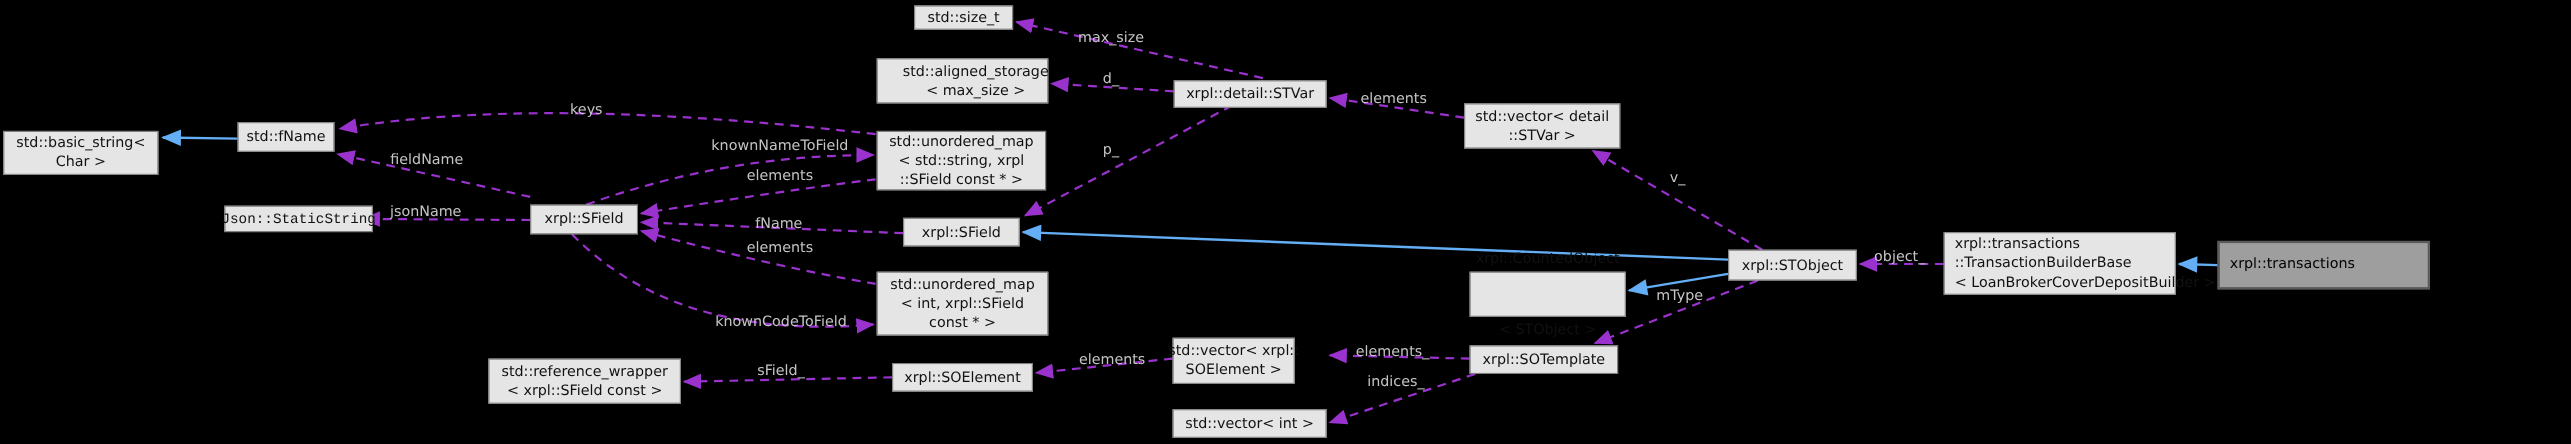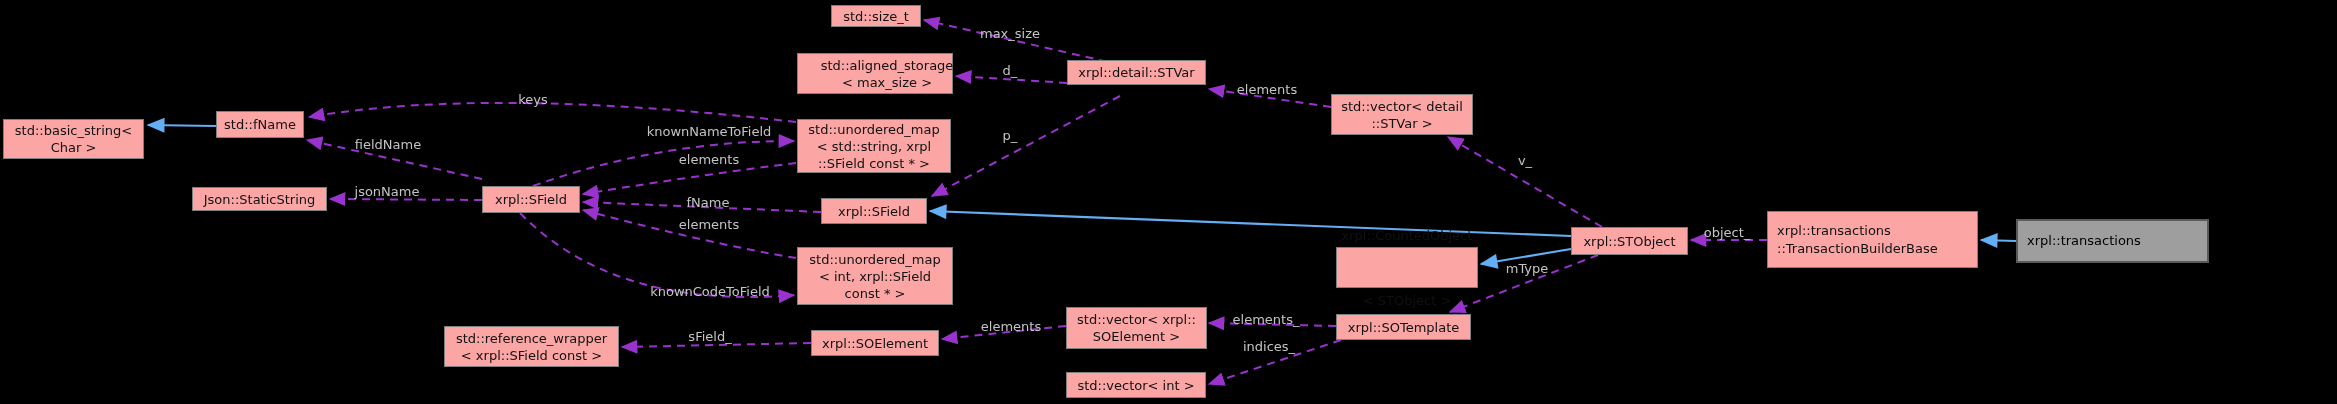--- a/index.html
+++ b/index.html
@@ -17,21 +17,21 @@
   }
   #edge-layer {
     position: absolute;
     left: 0; top: 0;
     width: 2337px;
     height: 404px;
   }
   .node {
     position: absolute;
     box-sizing: border-box;
-    background: #fca5a5;
+    background: #e5e5e5;
     border: 1.5px solid #7f7f7f;
     color: #111111;
     font-size: 13px;
     line-height: 17px;
     display: flex;
     flex-direction: column;
     justify-content: center;
     align-items: center;
     text-align: center;
     white-space: nowrap;
@@ -114,35 +114,35 @@
       </g>
   </svg>
   <div id="nodes">
       <div class="node" style="left: 831px; top: 5px; width: 90px; height: 22px;">
         <span>std::size_t</span>
       </div>
       <div class="node" style="left: 797px; top: 53px; width: 156px; height: 41px; padding-left: 24px;">
         <span>std::aligned_storage</span>
         <span>&lt; max_size &gt;</span>
       </div>
-      <div class="node" style="left: 1067px; top: 60px; width: 139px; height: 25px;">
+      <div class="node" style="left: 1067px; top: 73px; width: 139px; height: 25px;">
         <span>xrpl::detail::STVar</span>
       </div>
       <div class="node" style="left: 1331px; top: 94px; width: 142px; height: 41px;">
         <span>std::vector&lt; detail</span>
         <span>::STVar &gt;</span>
       </div>
       <div class="node" style="left: 3px; top: 104px; width: 141px; height: 40px; margin-top: 15px;">
         <span>std::basic_string&lt;</span>
         <span>Char &gt;</span>
       </div>
       <div class="node" style="left: 216px; top: 111px; width: 88px; height: 27px;">
         <span>std::fName</span>
       </div>
-      <div class="node" style="left: 192px; top: 187px; width: 135px; height: 24px;">
+      <div class="node" style="left: 204px; top: 187px; width: 135px; height: 24px; font-family: Liberation Mono, monospace;">
         <span>Json::StaticString</span>
       </div>
       <div class="node" style="left: 482px; top: 186px; width: 98px; height: 27px;">
         <span>xrpl::SField</span>
       </div>
       <div class="node" style="left: 797px; top: 119px; width: 154px; height: 54px;">
         <span>std::unordered_map</span>
         <span>&lt; std::string, xrpl</span>
         <span>::SField const * &gt;</span>
       </div>
@@ -154,38 +154,39 @@
         <span>&lt; int, xrpl::SField</span>
         <span>const * &gt;</span>
       </div>
       <div class="node" style="left: 444px; top: 326px; width: 175px; height: 41px;">
         <span>std::reference_wrapper</span>
         <span>&lt; xrpl::SField const &gt;</span>
       </div>
       <div class="node" style="left: 811px; top: 330px; width: 128px; height: 26px;">
         <span>xrpl::SOElement</span>
       </div>
-      <div class="node" style="left: 1066px; top: 307px; width: 141px; height: 42px;">
+      <div class="node" style="left: 1066px; top: 307px; width: 111px; height: 42px;">
         <span>std::vector&lt; xrpl::</span>
         <span>SOElement &gt;</span>
       </div>
       <div class="node" style="left: 1066px; top: 372px; width: 140px; height: 26px;">
         <span>std::vector&lt; int &gt;</span>
       </div>
       <div class="node" style="left: 1336px; top: 247px; width: 142px; height: 41px; gap: 48px;">
         <span>xrpl::CountedObject</span>
         <span>&lt; STObject &gt;</span>
       </div>
       <div class="node" style="left: 1336px; top: 314px; width: 135px; height: 26px;">
         <span>xrpl::SOTemplate</span>
       </div>
       <div class="node" style="left: 1571px; top: 227px; width: 117px; height: 28px;">
         <span>xrpl::STObject</span>
       </div>
       <div class="node align-left" style="left: 1767px; top: 211px; width: 211px; height: 57px;">
         <span>xrpl::transactions</span>
         <span>::TransactionBuilderBase</span>
+        <span>&lt; LoanBrokerCoverDepositBuilder &gt;</span>
       </div>
       <div class="node align-left main" style="left: 2016px; top: 219px; width: 193px; height: 44px;">
         <span>xrpl::transactions</span>
       </div>
     </div>
 </div>
 
 </body></html>

